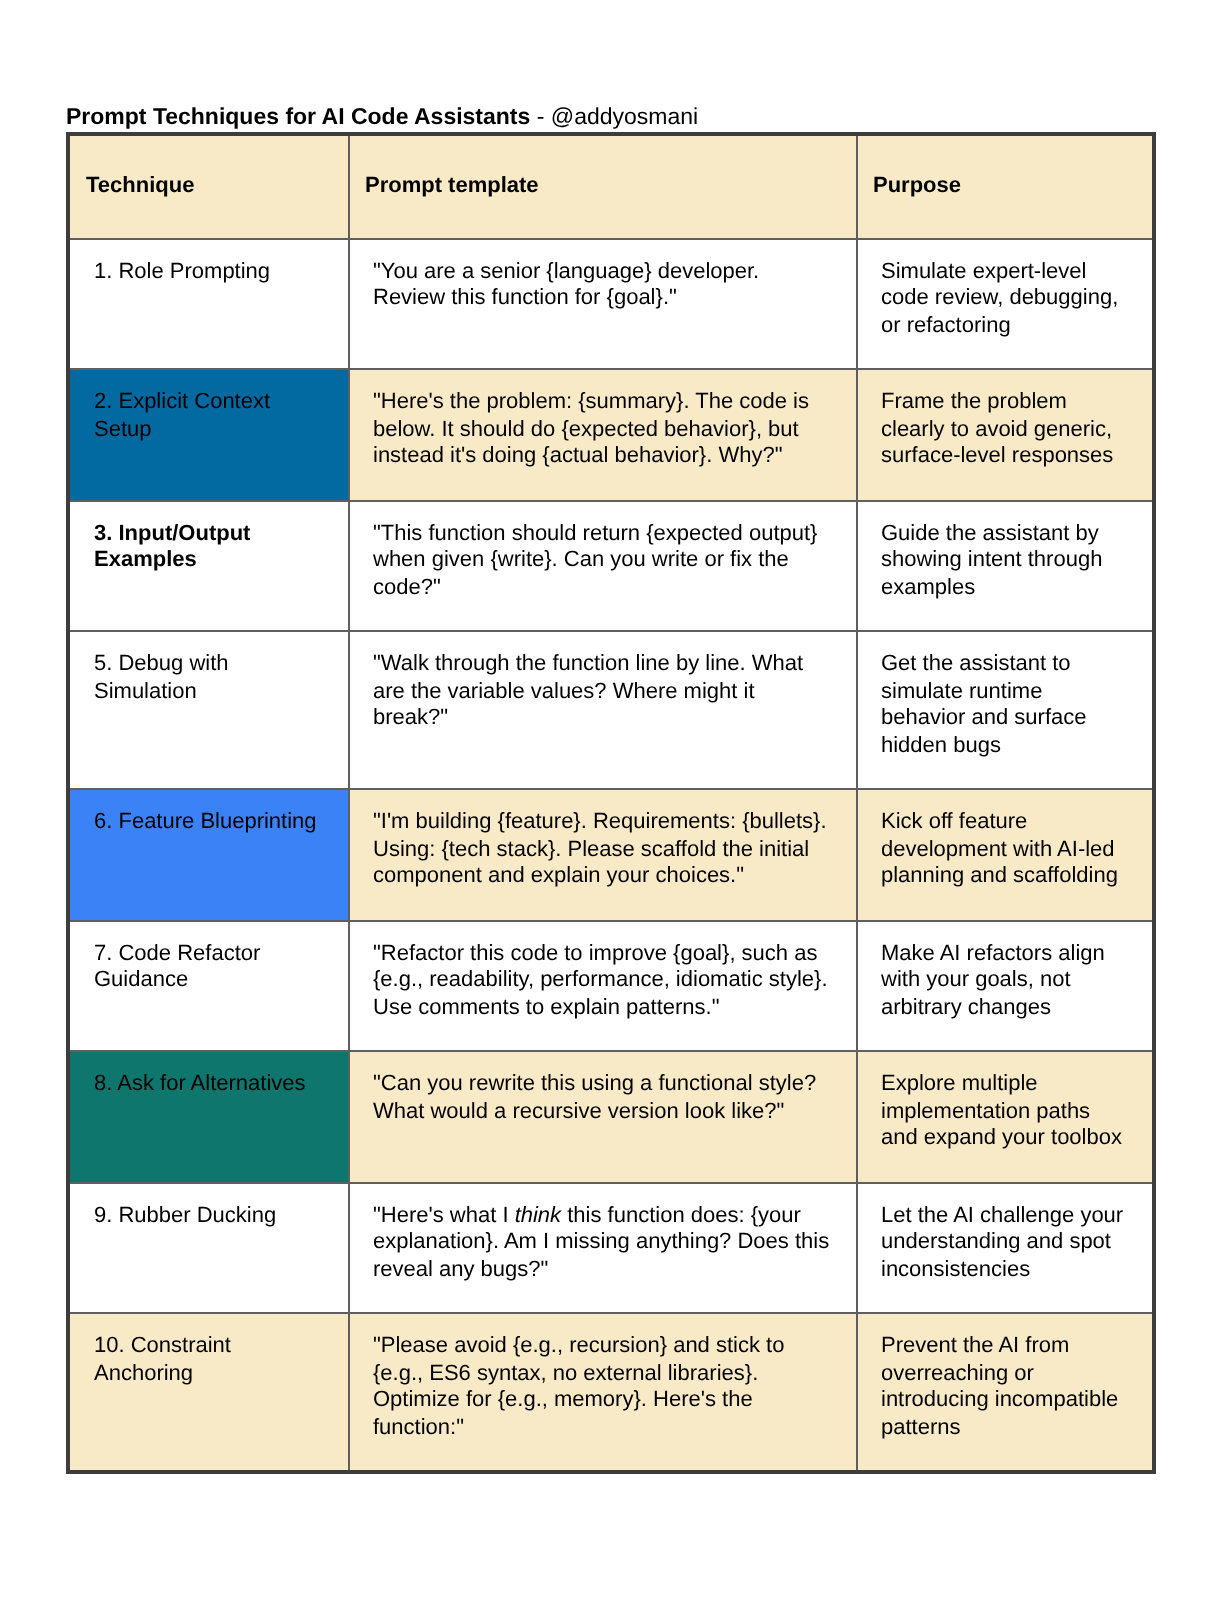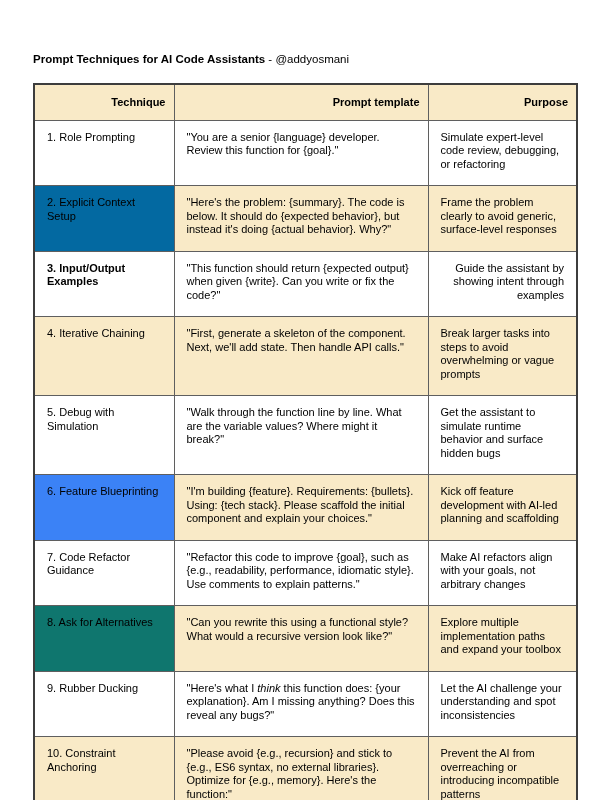--- a/index.html
+++ b/index.html
@@ -9,44 +9,44 @@
     font-family: "Liberation Sans", sans-serif;
     color: #000000;
   }
   body { height: 800px; overflow: hidden; }
   .page {
     padding: 52px 32px 0 33px;
   }
   .doc-title {
     font-size: 11.5px;
     line-height: 14px;
-    margin-bottom: 17px;
+    margin-bottom: 0;
     white-space: nowrap;
   }
   .doc-title .t-bold { font-weight: bold; }
   table.techniques {
     border-collapse: collapse;
     table-layout: fixed;
     width: 543px;
     border: 2px solid #3d3d3d;
   }
   col.c1 { width: 140px; }
   col.c2 { width: 254px; }
   col.c3 { width: 149px; }
   th, td {
     border: 1px solid #5f5f5f;
     font-size: 11px;
     line-height: 13.5px;
     vertical-align: top;
     text-align: left;
   }
   th {
-    height: 36px;
+    height: 52px;
     vertical-align: middle;
-    text-align: right;
+    text-align: left;
     font-weight: bold;
     padding: 4px 8px;
   }
   td {
     height: 58px;
     padding: 10px 12px 14px 12px;
   }
   thead th, tbody tr:nth-child(even) td {
     
   }
@@ -81,26 +81,21 @@
           <td style="border-color: rgb(95, 95, 95);">Simulate expert-level code review, debugging, or refactoring</td>
         </tr>
         <tr>
           <td style="background: #0369a1; border-color: rgb(95, 95, 95);">2. Explicit Context Setup</td>
           <td style="background: rgb(249, 234, 199); border-color: rgb(95, 95, 95);"><span>"Here's the problem: </span><span class="seg-b">{summary}</span><span>. The code is below. It should do </span><span class="seg-b">{expected behavior}</span><span>, but instead it's doing </span><span class="seg-b">{actual behavior}</span><span>. Why?"</span></td>
           <td style="background: rgb(249, 234, 199); border-color: rgb(95, 95, 95);">Frame the problem clearly to avoid generic, surface-level responses</td>
         </tr>
         <tr>
           <td style="border-color: rgb(95, 95, 95); font-weight: bold;">3. Input/Output Examples</td>
           <td style="border-color: rgb(95, 95, 95);"><span>"This function should return </span><span class="seg-b">{expected output}</span><span> when given </span><span class="seg-b">{write}</span><span>. Can you write or fix the code?"</span></td>
-          <td style="border-color: rgb(95, 95, 95); text-align: right;">Guide the assistant by showing intent through examples</td>
-        </tr>
-        <tr>
-          <td style="background: rgb(249, 234, 199); border-color: rgb(95, 95, 95);">4. Iterative Chaining</td>
-          <td style="background: rgb(249, 234, 199); border-color: rgb(95, 95, 95);"><span>"First, generate a skeleton of the component. Next, we'll add state. Then handle API calls."</span></td>
-          <td style="background: rgb(249, 234, 199); border-color: rgb(95, 95, 95);">Break larger tasks into steps to avoid overwhelming or vague prompts</td>
+          <td style="border-color: rgb(95, 95, 95);">Guide the assistant by showing intent through examples</td>
         </tr>
         <tr>
           <td style="border-color: rgb(95, 95, 95);">5. Debug with Simulation</td>
           <td style="border-color: rgb(95, 95, 95);"><span>"Walk through the function line by line. What are the variable values? Where might it break?"</span></td>
           <td style="border-color: rgb(95, 95, 95);">Get the assistant to simulate runtime behavior and surface hidden bugs</td>
         </tr>
         <tr>
           <td style="background: #3b82f6; border-color: rgb(95, 95, 95);">6. Feature Blueprinting</td>
           <td style="background: rgb(249, 234, 199); border-color: rgb(95, 95, 95);"><span>"I'm building </span><span class="seg-b">{feature}</span><span>. Requirements: </span><span class="seg-b">{bullets}</span><span>. Using: </span><span class="seg-b">{tech stack}</span><span>. Please scaffold the initial component and explain your choices."</span></td>
           <td style="background: rgb(249, 234, 199); border-color: rgb(95, 95, 95);">Kick off feature development with AI-led planning and scaffolding</td>

